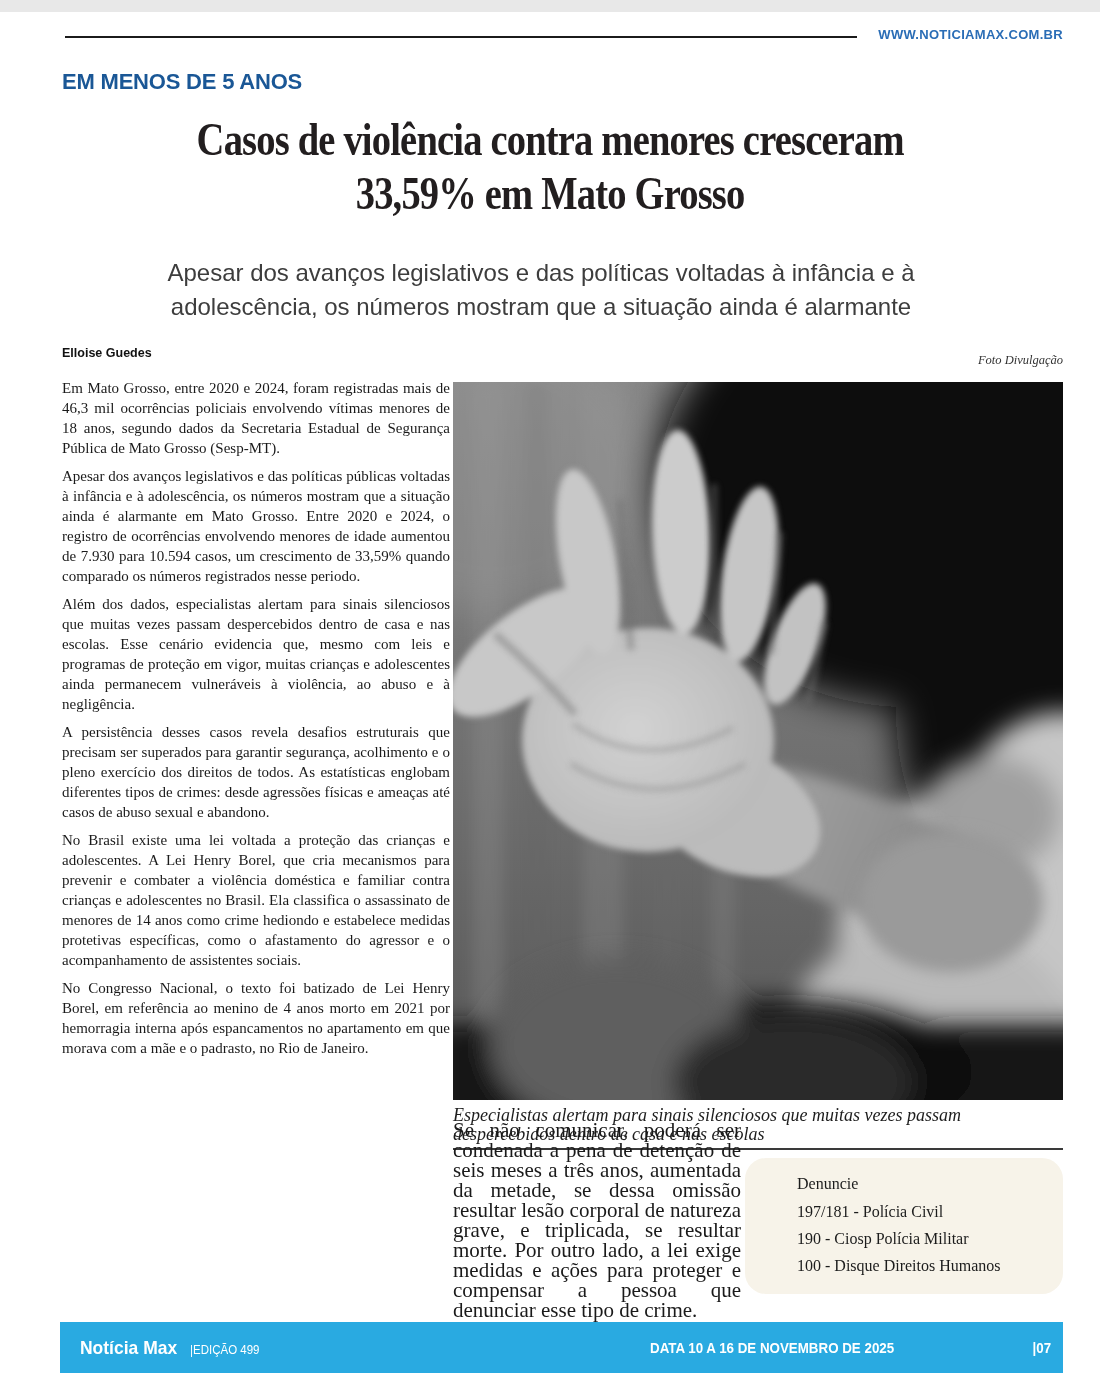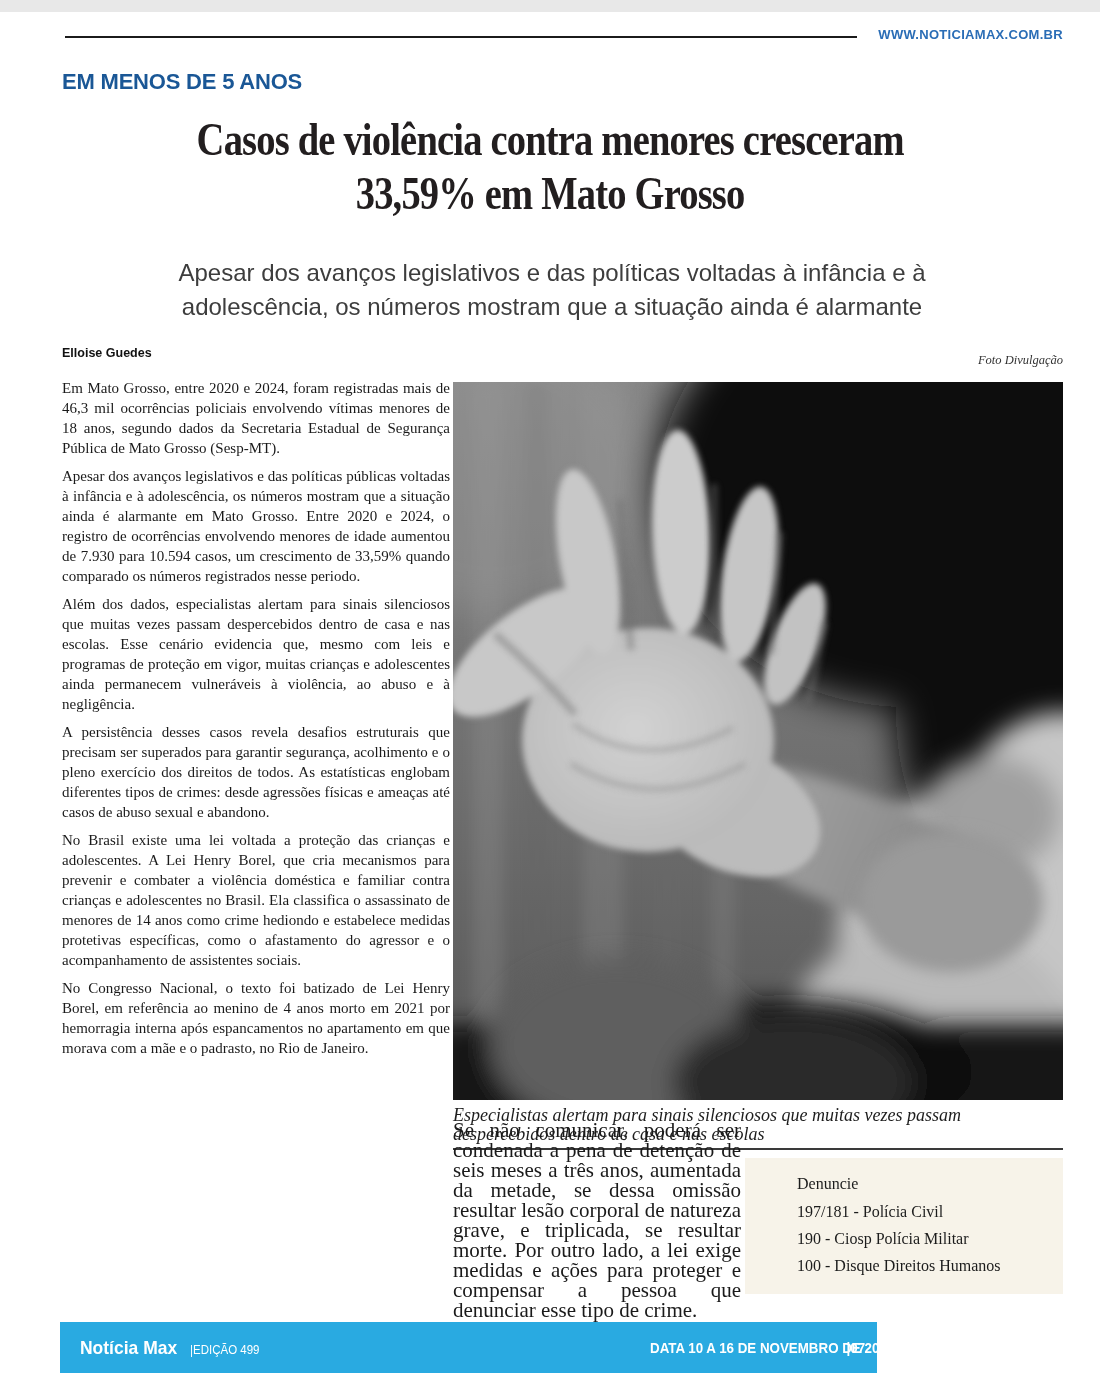--- a/index.html
+++ b/index.html
@@ -20,21 +20,21 @@
     font-family:"Liberation Sans", sans-serif;font-weight:700;font-size:22px;
     letter-spacing:-.2px;color:#1a5796;
   }
   .headline{
     position:absolute;left:50px;top:100px;width:1000px;
     text-align:center;font-weight:700;color:#221e1f;
     font-size:47px;line-height:54px;letter-spacing:-1px;
   }
   .headline .hl-line{display:inline-block;transform:scaleX(.82);transform-origin:center;white-space:nowrap;}
   .subheadline{
-    position:absolute;left:102px;top:244px;width:900px;text-align:center;
+    position:absolute;left:91px;top:244px;width:900px;text-align:center;
     font-family:"Liberation Sans", sans-serif;font-weight:400;
     font-size:24px;line-height:34px;color:#3d3d3d;
   }
   .byline{
     position:absolute;left:62px;top:334px;
     font-family:"Liberation Sans", sans-serif;font-weight:700;font-size:12.5px;color:#111;
   }
   .photo-credit{
     position:absolute;right:37px;top:341px;
     font-style:italic;font-size:12.5px;color:#333;text-align:right;
@@ -55,27 +55,27 @@
   .caption-rule{position:absolute;left:453px;top:1136px;width:610px;height:2px;background:#3a3a3a;}
   .sub-column{
     position:absolute;left:453px;top:1108px;width:288px;
     font-size:21px;line-height:20px;text-align:justify;
     hyphens:auto;-webkit-hyphens:auto;
   }
   
   .denuncie-box{
     position:absolute;left:745px;top:1146px;width:318px;height:136px;
     background:#f7f3e9;box-sizing:border-box;padding:17px 10px 0 52px;
-    font-size:16px;color:#1c1c1c;
+    font-size:16px;color:#1c1c1c;border-radius:21px;
   }
   .denuncie-box .dn-title{margin-bottom:10px;}
   .denuncie-box .dn-item{margin-bottom:9px;}
   
   .footer-bar{
-    position:absolute;left:60px;top:1310px;width:817px;height:51px;
+    position:absolute;left:60px;top:1310px;width:1003px;height:51px;
     background:#29aae1;color:#ffffff;
     font-family:"Liberation Sans", sans-serif;
   }
   .footer-left{
     position:absolute;left:20px;top:50%;transform:translateY(-50%);
     display:flex;align-items:baseline;white-space:nowrap;
   }
   .brand{font-weight:700;font-size:19px;display:inline-block;transform:scaleX(.92);transform-origin:left center;}
   .edition{font-weight:400;font-size:12.5px;margin-left:4px;display:inline-block;transform:scaleX(.92);transform-origin:left center;}
   .footer-date{

